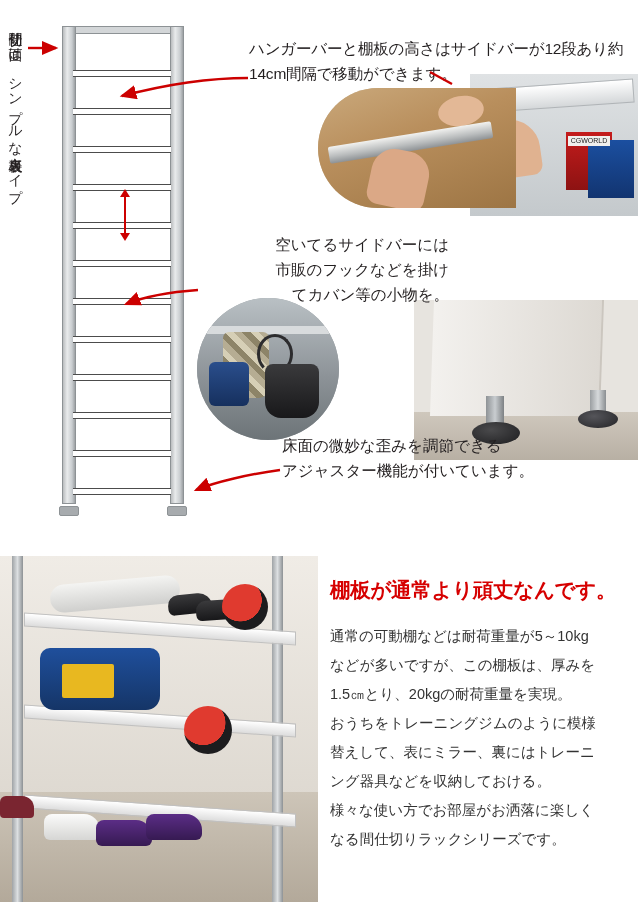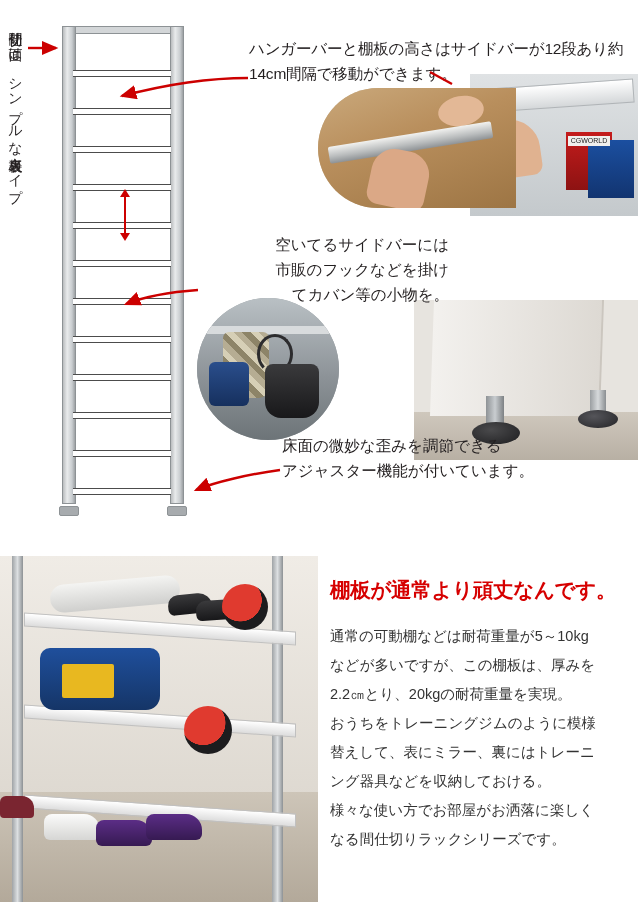--- a/index.html
+++ b/index.html
@@ -536,20 +536,20 @@
     <div class="shoe-left"></div>
     <div class="sneaker" id="sneakA"></div>
     <div class="sneaker" id="sneakB"></div>
     <div class="sneaker" id="sneakC"></div>
   </div>
 
   <div id="bottom-text">
     <div id="bottom-heading">棚板が通常より頑丈なんです。</div>
     <div id="bottom-body">通常の可動棚などは耐荷重量が5～10kg
 などが多いですが、この棚板は、厚みを
-2.2㎝とり、20kgの耐荷重量を実現。
+1.5㎝とり、20kgの耐荷重量を実現。
 おうちをトレーニングジムのように模様
 替えして、表にミラー、裏にはトレーニ
 ング器具などを収納しておける。
 様々な使い方でお部屋がお洒落に楽しく
 なる間仕切りラックシリーズです。</div>
   </div>
 </div>
 
 </body></html>

